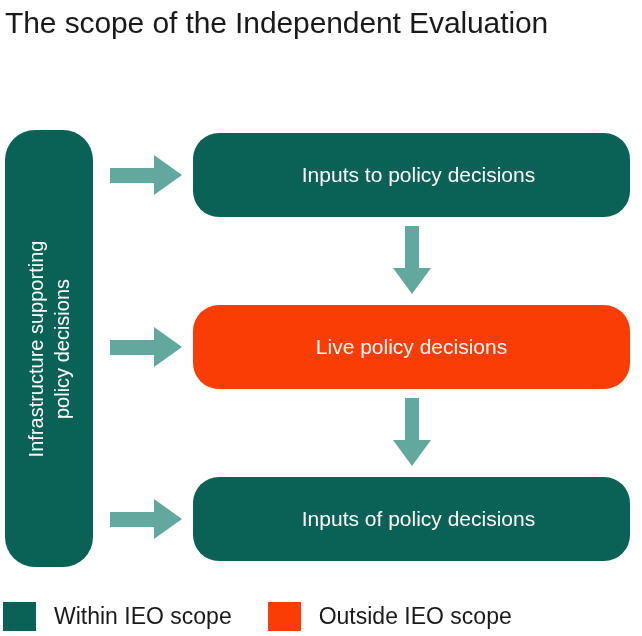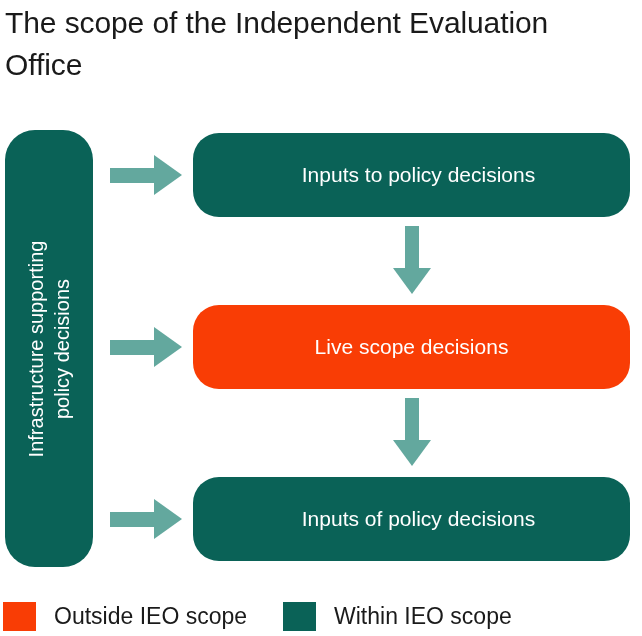--- a/index.html
+++ b/index.html
@@ -161,21 +161,20 @@
     white-space: nowrap;
   }
 </style>
 </head>
 <body>
 
 <div id="diagram">
 
   <div class="title">
     <span>The scope of the Independent Evaluation</span><br>
-    <span>Office</span>
   </div>
 
   <div class="vbar">
     <div class="vbar-label">
       <span class="l1">Infrastructure supporting</span>
       <span class="l2">policy decisions</span>
     </div>
   </div>
 
   <div class="arrow-right" id="arrow-r1">
@@ -194,36 +193,36 @@
   <div class="stage teal" id="stage-inputs">
     <span>Inputs to policy decisions</span>
   </div>
 
   <div class="arrow-down" id="arrow-d1">
     <div class="shaft"></div>
     <div class="head"></div>
   </div>
 
   <div class="stage orange" id="stage-live">
-    <span>Live scope decisions</span>
+    <span>Live policy decisions</span>
   </div>
 
   <div class="arrow-down" id="arrow-d2">
     <div class="shaft"></div>
     <div class="head"></div>
   </div>
 
   <div class="stage teal" id="stage-outputs">
     <span>Inputs of policy decisions</span>
   </div>
 
   <div class="legend">
+    <div class="legend-item">
+      <span class="swatch teal"></span>
+      <span class="legend-label">Within IEO scope</span>
+    </div>
     <div class="legend-item">
       <span class="swatch orange"></span>
       <span class="legend-label">Outside IEO scope</span>
     </div>
-    <div class="legend-item">
-      <span class="swatch teal"></span>
-      <span class="legend-label">Within IEO scope</span>
-    </div>
   </div>
 
 </div>
 
 </body></html>

